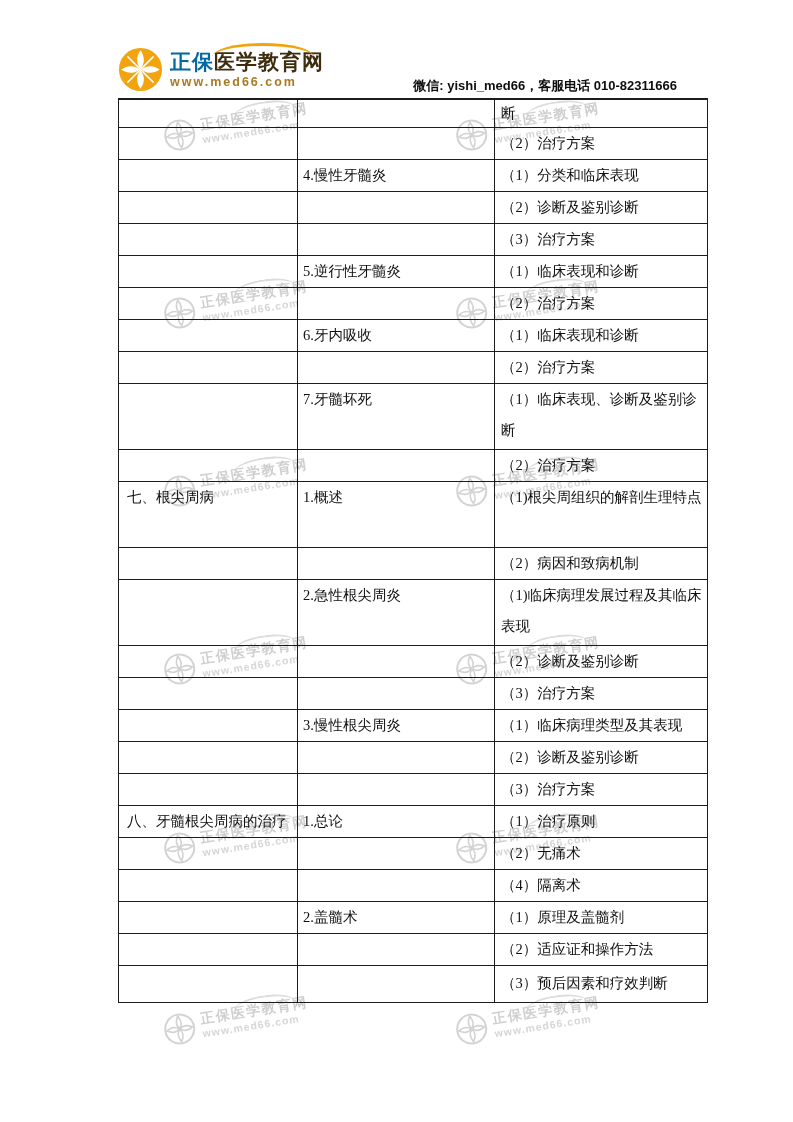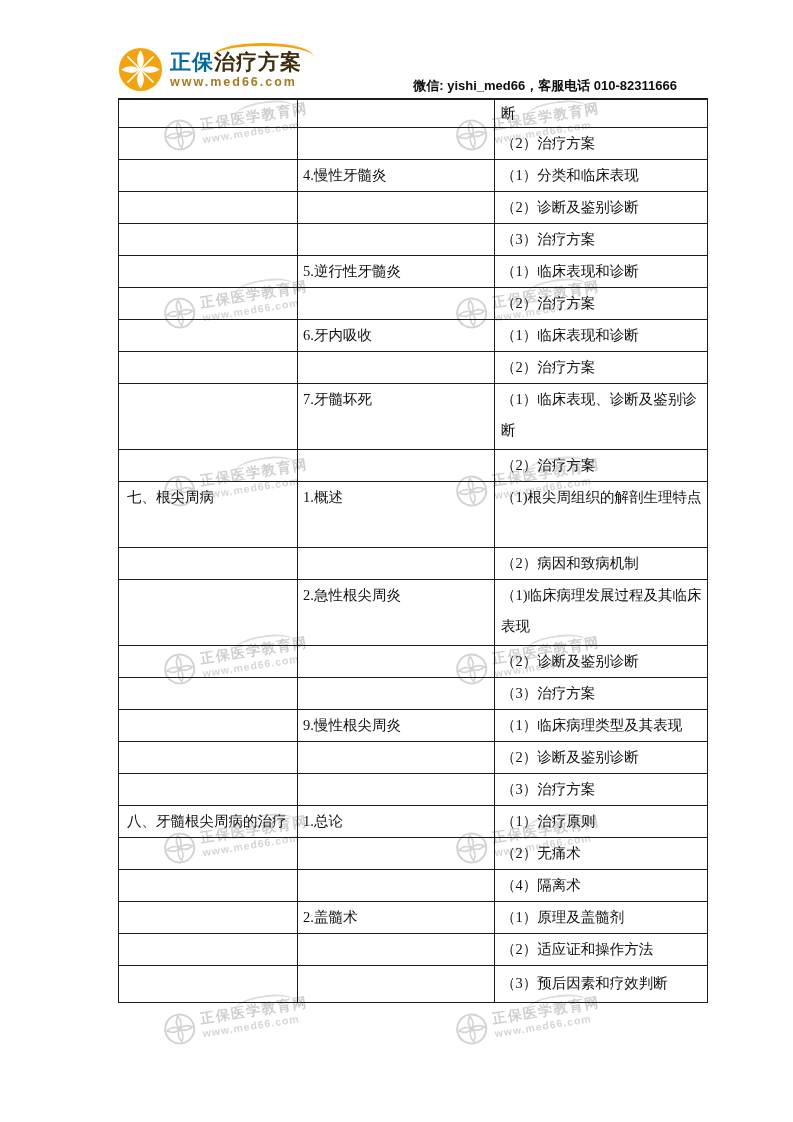--- a/index.html
+++ b/index.html
@@ -218,21 +218,21 @@
         <path d="M24 3.5 C28.5 10 29 17 24 23 C19 17 19.5 10 24 3.5 Z" fill="#ffffff"></path>
         <path d="M24 44.5 C19.5 38 19 31 24 25 C29 31 28.5 38 24 44.5 Z" fill="#ffffff"></path>
         <path d="M3.5 24 C10 19.5 17 19 23 24 C17 29 10 28.5 3.5 24 Z" fill="#ffffff"></path>
         <path d="M44.5 24 C38 28.5 31 29 25 24 C31 19 38 19.5 44.5 24 Z" fill="#ffffff"></path>
         <line x1="10" y1="10" x2="38" y2="38" stroke="#ffffff" stroke-width="1.6"></line>
         <line x1="38" y1="10" x2="10" y2="38" stroke="#ffffff" stroke-width="1.6"></line>
       </svg>
       <div class="logo-text">
         <div class="brand-line">
           <i class="logo-arc"></i>
-          <span class="brand-primary">正保</span><span class="brand-secondary">治疗方案</span>
+          <span class="brand-primary">正保</span><span class="brand-secondary">医学教育网</span>
         </div>
         <div class="brand-url">www.med66.com</div>
       </div>
     </div>
     <div class="contact">微信: yishi_med66，客服电话 010-82311666</div>
   </div>
 
   <table class="tbl">
     <tbody>
       <tr class="s">
@@ -310,21 +310,21 @@
           <td class="c2"></td>
           <td class="c3">（2）诊断及鉴别诊断</td>
         </tr>
       <tr>
           <td class="c1"></td>
           <td class="c2"></td>
           <td class="c3">（3）治疗方案</td>
         </tr>
       <tr>
           <td class="c1"></td>
-          <td class="c2">9.慢性根尖周炎</td>
+          <td class="c2">3.慢性根尖周炎</td>
           <td class="c3">（1）临床病理类型及其表现</td>
         </tr>
       <tr>
           <td class="c1"></td>
           <td class="c2"></td>
           <td class="c3">（2）诊断及鉴别诊断</td>
         </tr>
       <tr>
           <td class="c1"></td>
           <td class="c2"></td>

